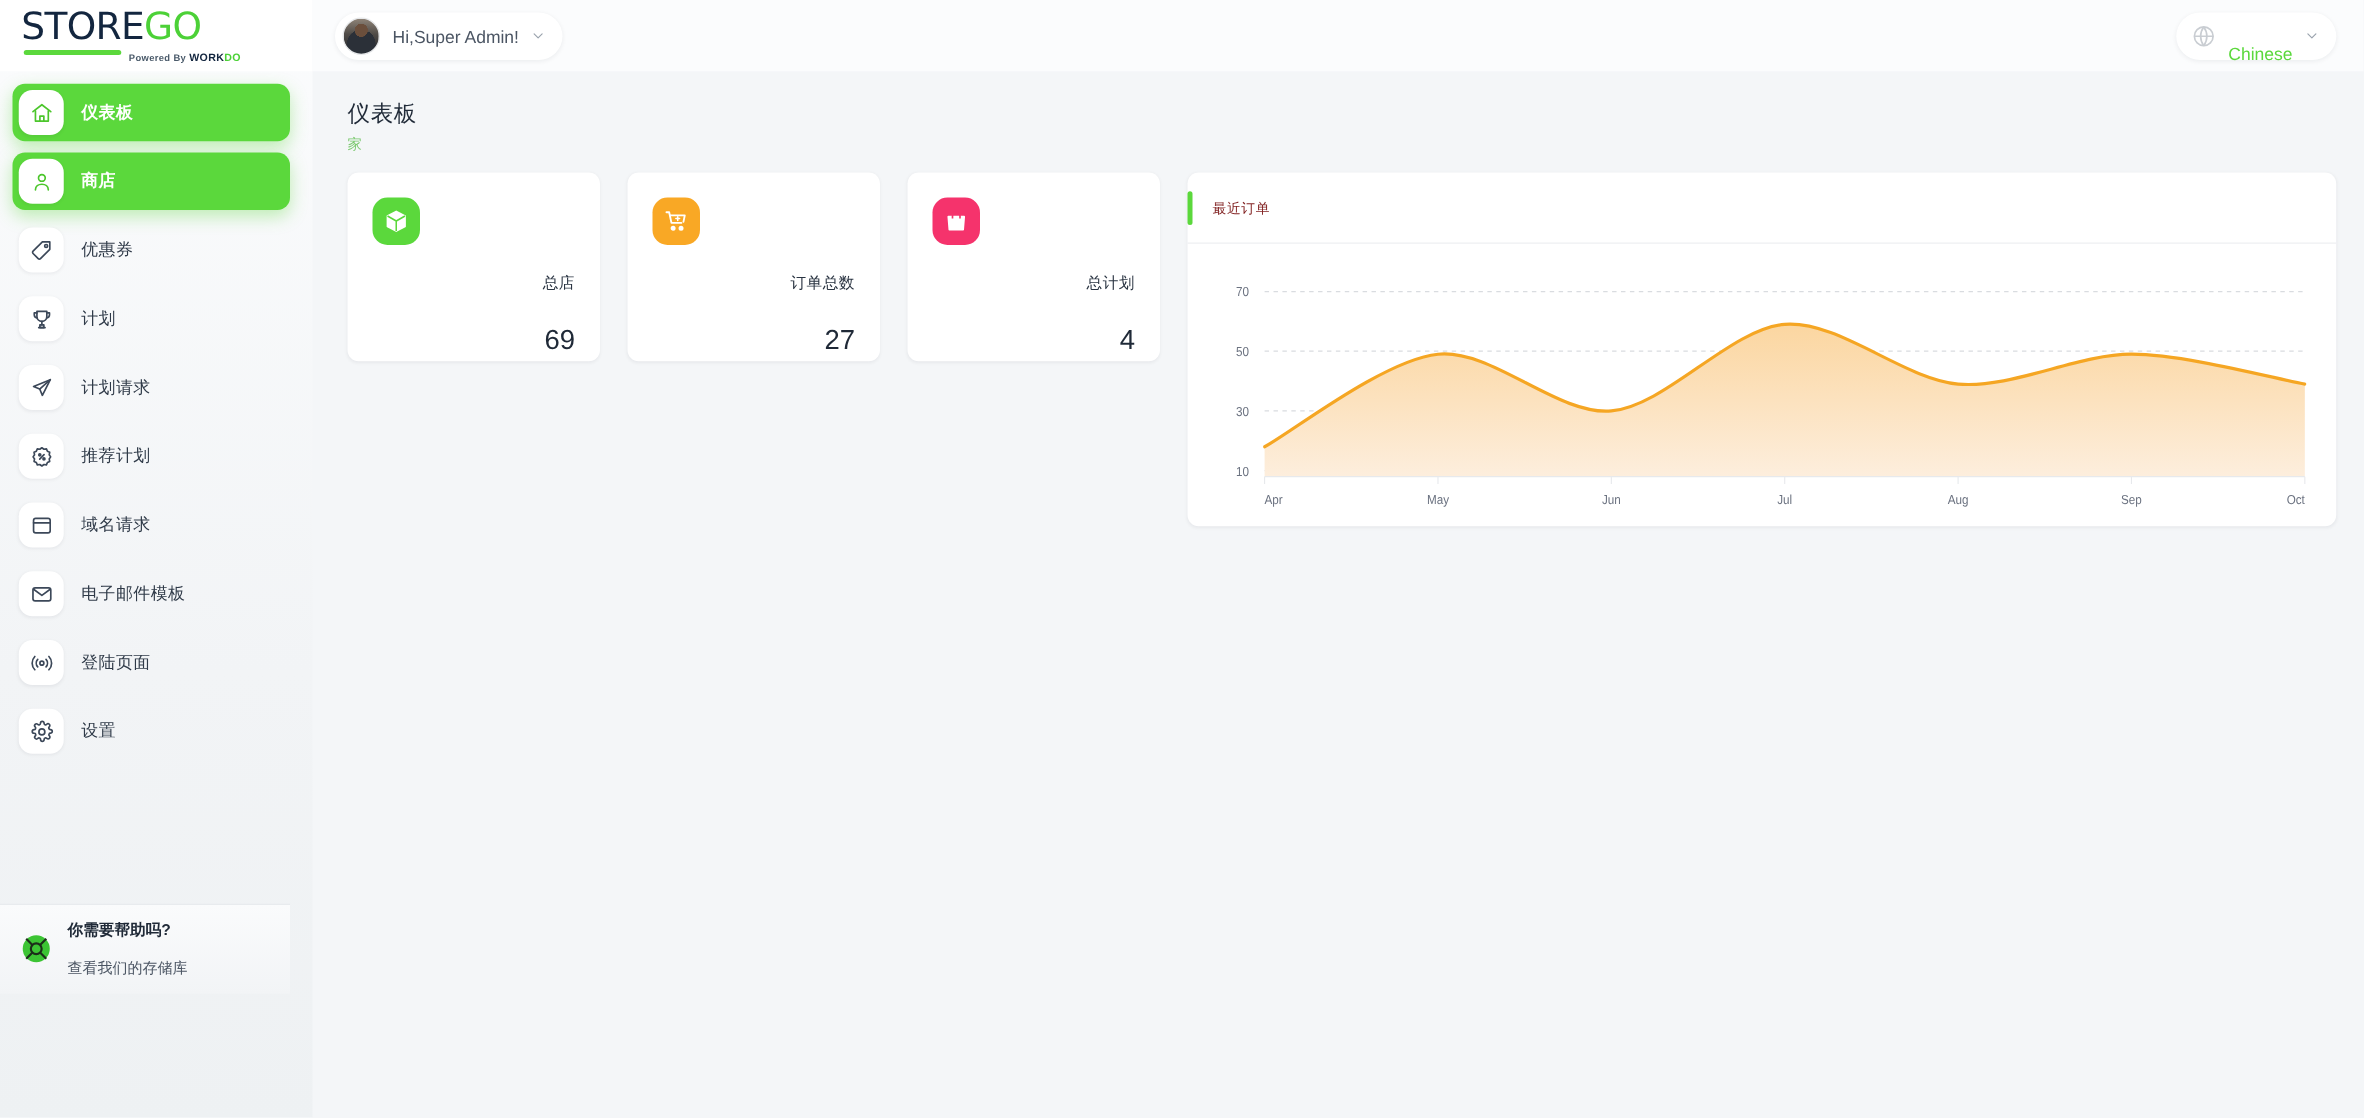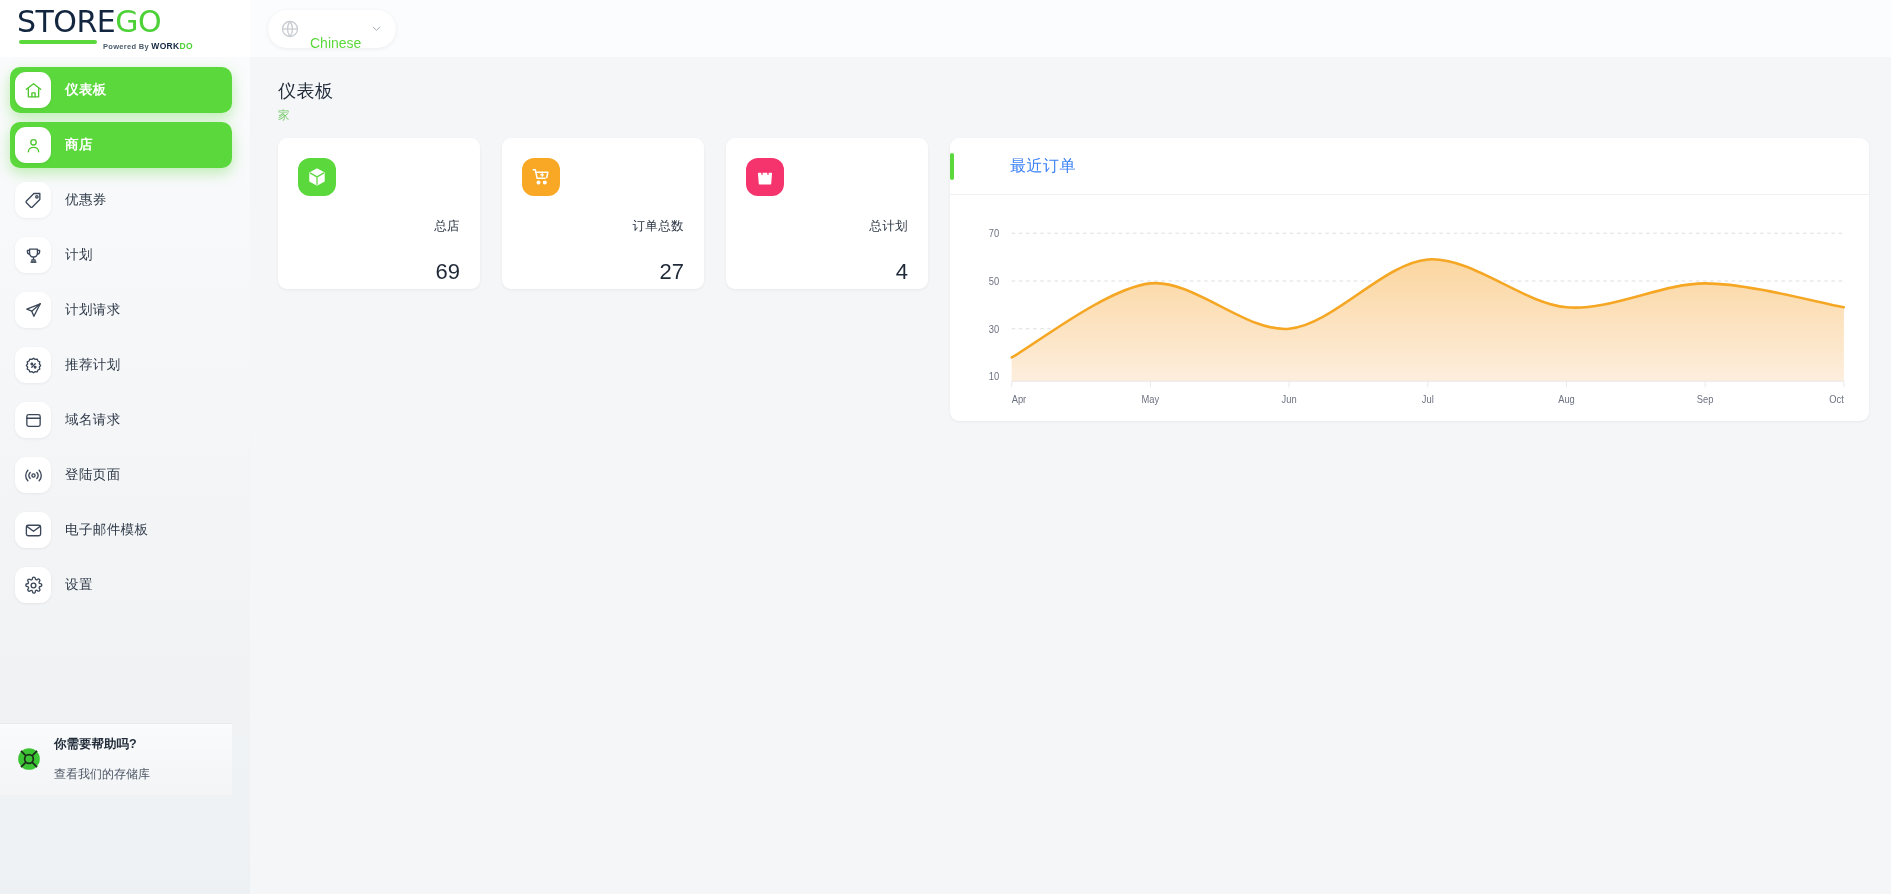--- a/index.html
+++ b/index.html
@@ -133,21 +133,21 @@
   #chart-card {
     flex: 1 1 auto; background: #ffffff; border-radius: 9px;
     box-shadow: 0 1px 3px rgba(16,24,40,.06);
     height: 283px; min-width: 0;
   }
   #chart-header {
     height: 57px; display: flex; align-items: center;
     border-bottom: 1px solid #eef0f2; padding-left: 0;
   }
   #chart-accent { width: 4px; height: 27px; background: #5bd83c; border-radius: 2px; margin-right: 16px; }
-  #chart-title { font-size: 16px; color: #3b82f6; letter-spacing: .5px; margin-left: 40px; }
+  #chart-title { font-size: 11px; color: #7f1d1d; letter-spacing: .5px; }
   #chart-body { padding: 12px 18px 6px 10px; height: 226px; }
   #chart-svg { width: 100%; height: 100%; display: block; }
   .tick-text { font-size: 10.5px; fill: #6b7280; font-family: "Liberation Sans", sans-serif; }
   .grid-line { stroke: #d9dce0; stroke-width: 1; stroke-dasharray: 4 4; }
   .axis-line { stroke: #e7e9ec; stroke-width: 1; }
 </style>
 </head>
 <body>
 
 <aside id="sidebar">
@@ -238,38 +238,38 @@
             <rect x="3.6" y="4.6" width="16.8" height="14.8" rx="2.2"></rect>
             <path d="M3.6 9.2h16.8"></path>
           </svg>
       </span>
       <span class="nav-label">域名请求</span>
     </div>
 
     <div class="nav-item">
       <span class="ico-box">
         <svg viewBox="0 0 24 24">
+            <rect x="3" y="5.4" width="18" height="13.2" rx="2.2"></rect>
+            <path d="M3.6 6.8 12 13l8.4-6.2"></path>
+          </svg>
+      </span>
+      <span class="nav-label">电子邮件模板</span>
+    </div>
+
+    <div class="nav-item">
+      <span class="ico-box">
+        <svg viewBox="0 0 24 24">
             <circle cx="12" cy="12" r="2"></circle>
             <path d="M7.8 8.2a5.7 5.7 0 0 0 0 7.6"></path>
             <path d="M16.2 8.2a5.7 5.7 0 0 1 0 7.6"></path>
             <path d="M4.9 5.3a9.6 9.6 0 0 0 0 13.4"></path>
             <path d="M19.1 5.3a9.6 9.6 0 0 1 0 13.4"></path>
           </svg>
       </span>
       <span class="nav-label">登陆页面</span>
-    </div>
-
-    <div class="nav-item">
-      <span class="ico-box">
-        <svg viewBox="0 0 24 24">
-            <rect x="3" y="5.4" width="18" height="13.2" rx="2.2"></rect>
-            <path d="M3.6 6.8 12 13l8.4-6.2"></path>
-          </svg>
-      </span>
-      <span class="nav-label">电子邮件模板</span>
     </div>
 
     <div class="nav-item">
       <span class="ico-box">
         <svg viewBox="0 0 24 24">
             <circle cx="12" cy="12" r="3"></circle>
             <path d="M19.2 14.2a1.5 1.5 0 0 0 .3 1.7l.1.1a1.8 1.8 0 1 1-2.6 2.6l-.1-.1a1.5 1.5 0 0 0-1.7-.3 1.5 1.5 0 0 0-.9 1.4v.2a1.8 1.8 0 1 1-3.6 0v-.1a1.5 1.5 0 0 0-1-1.4 1.5 1.5 0 0 0-1.7.3l-.1.1a1.8 1.8 0 1 1-2.6-2.6l.1-.1a1.5 1.5 0 0 0 .3-1.7 1.5 1.5 0 0 0-1.4-.9h-.2a1.8 1.8 0 1 1 0-3.6h.1a1.5 1.5 0 0 0 1.4-1 1.5 1.5 0 0 0-.3-1.7l-.1-.1a1.8 1.8 0 1 1 2.6-2.6l.1.1a1.5 1.5 0 0 0 1.7.3h.1a1.5 1.5 0 0 0 .9-1.4v-.2a1.8 1.8 0 1 1 3.6 0v.1a1.5 1.5 0 0 0 .9 1.4 1.5 1.5 0 0 0 1.7-.3l.1-.1a1.8 1.8 0 1 1 2.6 2.6l-.1.1a1.5 1.5 0 0 0-.3 1.7v.1a1.5 1.5 0 0 0 1.4.9h.2a1.8 1.8 0 1 1 0 3.6h-.1a1.5 1.5 0 0 0-1.4.9z"></path>
           </svg>
       </span>
       <span class="nav-label">设置</span>
@@ -288,20 +288,27 @@
     <span class="help-texts">
       <span class="help-title">你需要帮助吗?</span>
       <span class="help-sub">查看我们的存储库</span>
     </span>
   </div>
 
   <div id="sidebar-spacer"></div>
 </aside>
 
 <header id="topbar">
+  <div class="pill">
+    <span class="avatar"></span>
+    <span class="pill-text">Hi,Super Admin!</span>
+    <svg class="chev" viewBox="0 0 24 24">
+        <path d="M5 9l7 7 7-7"></path>
+      </svg>
+  </div>
 
   <div class="pill lang-pill">
     <svg class="globe" viewBox="0 0 24 24">
       <circle cx="12" cy="12" r="9"></circle>
         <path d="M3 12h18"></path>
         <path d="M12 3a15 15 0 0 1 0 18"></path>
         <path d="M12 3a15 15 0 0 0 0 18"></path>
     </svg>
     <span class="lang-text">Chinese</span>
     <svg class="chev" viewBox="0 0 24 24">

